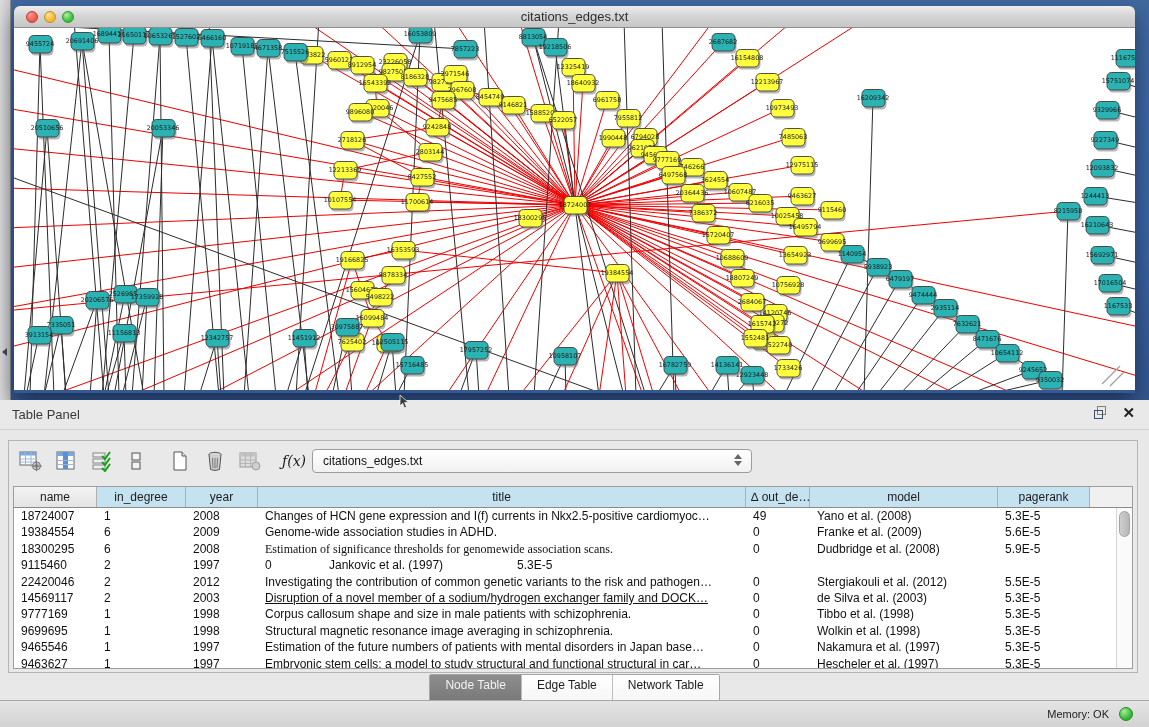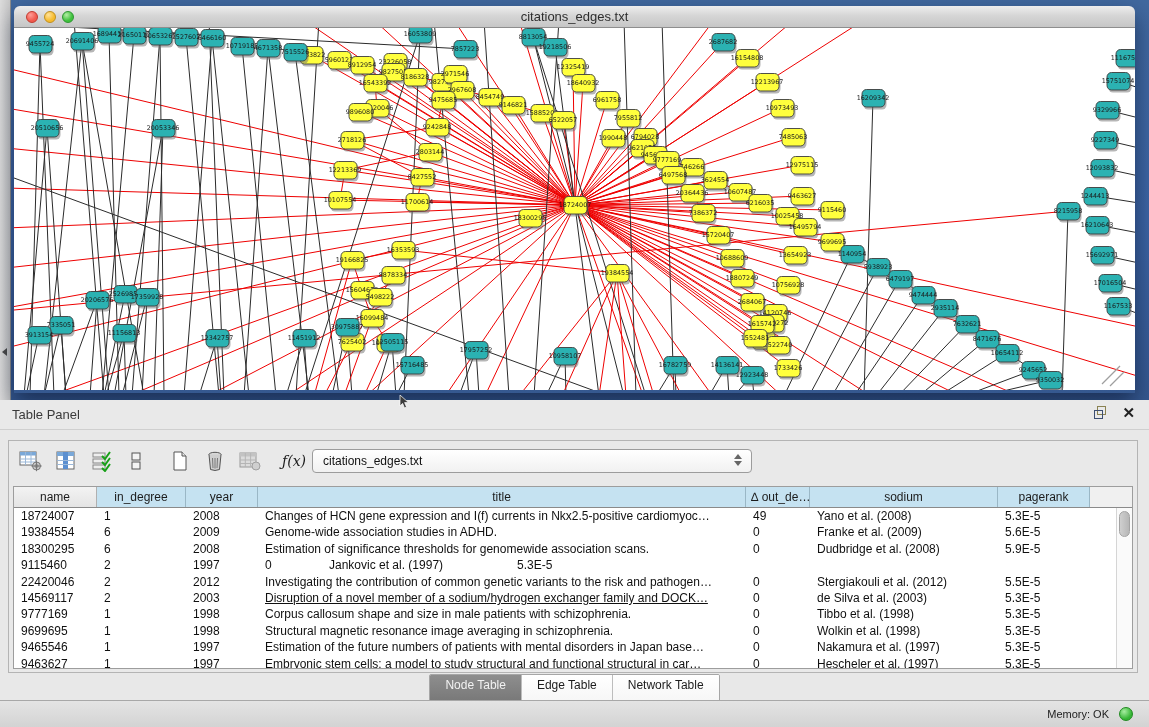--- a/index.html
+++ b/index.html
@@ -1096,21 +1096,21 @@
         </div>
       </div>
 
       <div class="table-wrap">
         <div class="thead" id="thead">
             <div class="th gray" style="width: 83px;">name</div>
             <div class="th" style="width: 89px;">in_degree</div>
             <div class="th" style="width: 72px;">year</div>
             <div class="th" style="width: 488px;">title</div>
             <div class="th sorted" style="width: 64px;">∆ out_de…</div>
-            <div class="th" style="width: 188px;">sodium</div>
+            <div class="th" style="width: 188px;">model</div>
             <div class="th" style="width: 92px;">pagerank</div>
             <div class="th filler"></div>
           </div>
         <div class="tbody" id="tbody">
             <div class="tr">
               <div class="td" style="width: 83px;">18724007</div>
               <div class="td" style="width: 89px;">1</div>
               <div class="td" style="width: 72px;">2008</div>
               <div class="td" style="width: 488px;">Changes of HCN gene expression and I(f) currents in Nkx2.5-positive cardiomyoc…</div>
               <div class="td" style="width: 64px;">49</div>
@@ -1123,21 +1123,21 @@
               <div class="td" style="width: 72px;">2009</div>
               <div class="td" style="width: 488px;">Genome-wide association studies in ADHD.</div>
               <div class="td" style="width: 64px;">0</div>
               <div class="td" style="width: 188px;">Franke et al. (2009)</div>
               <div class="td" style="width: 92px;">5.6E-5</div>
             </div>
             <div class="tr">
               <div class="td" style="width: 83px;">18300295</div>
               <div class="td" style="width: 89px;">6</div>
               <div class="td" style="width: 72px;">2008</div>
-              <div class="td" style="width: 488px;">Estimation of significance thresholds for genomewide association scans.</div>
+              <div class="td" style="width: 488px; font-family: Liberation Serif, serif;">Estimation of significance thresholds for genomewide association scans.</div>
               <div class="td" style="width: 64px;">0</div>
               <div class="td" style="width: 188px;">Dudbridge et al. (2008)</div>
               <div class="td" style="width: 92px;">5.9E-5</div>
             </div>
             <div class="tr">
               <div class="td" style="width: 83px;">9115460</div>
               <div class="td" style="width: 89px;">2</div>
               <div class="td" style="width: 72px;">1997</div>
               <div class="td" style="width: 64px;">0</div>
               <div class="td" style="width: 188px;">Jankovic et al. (1997)</div>

